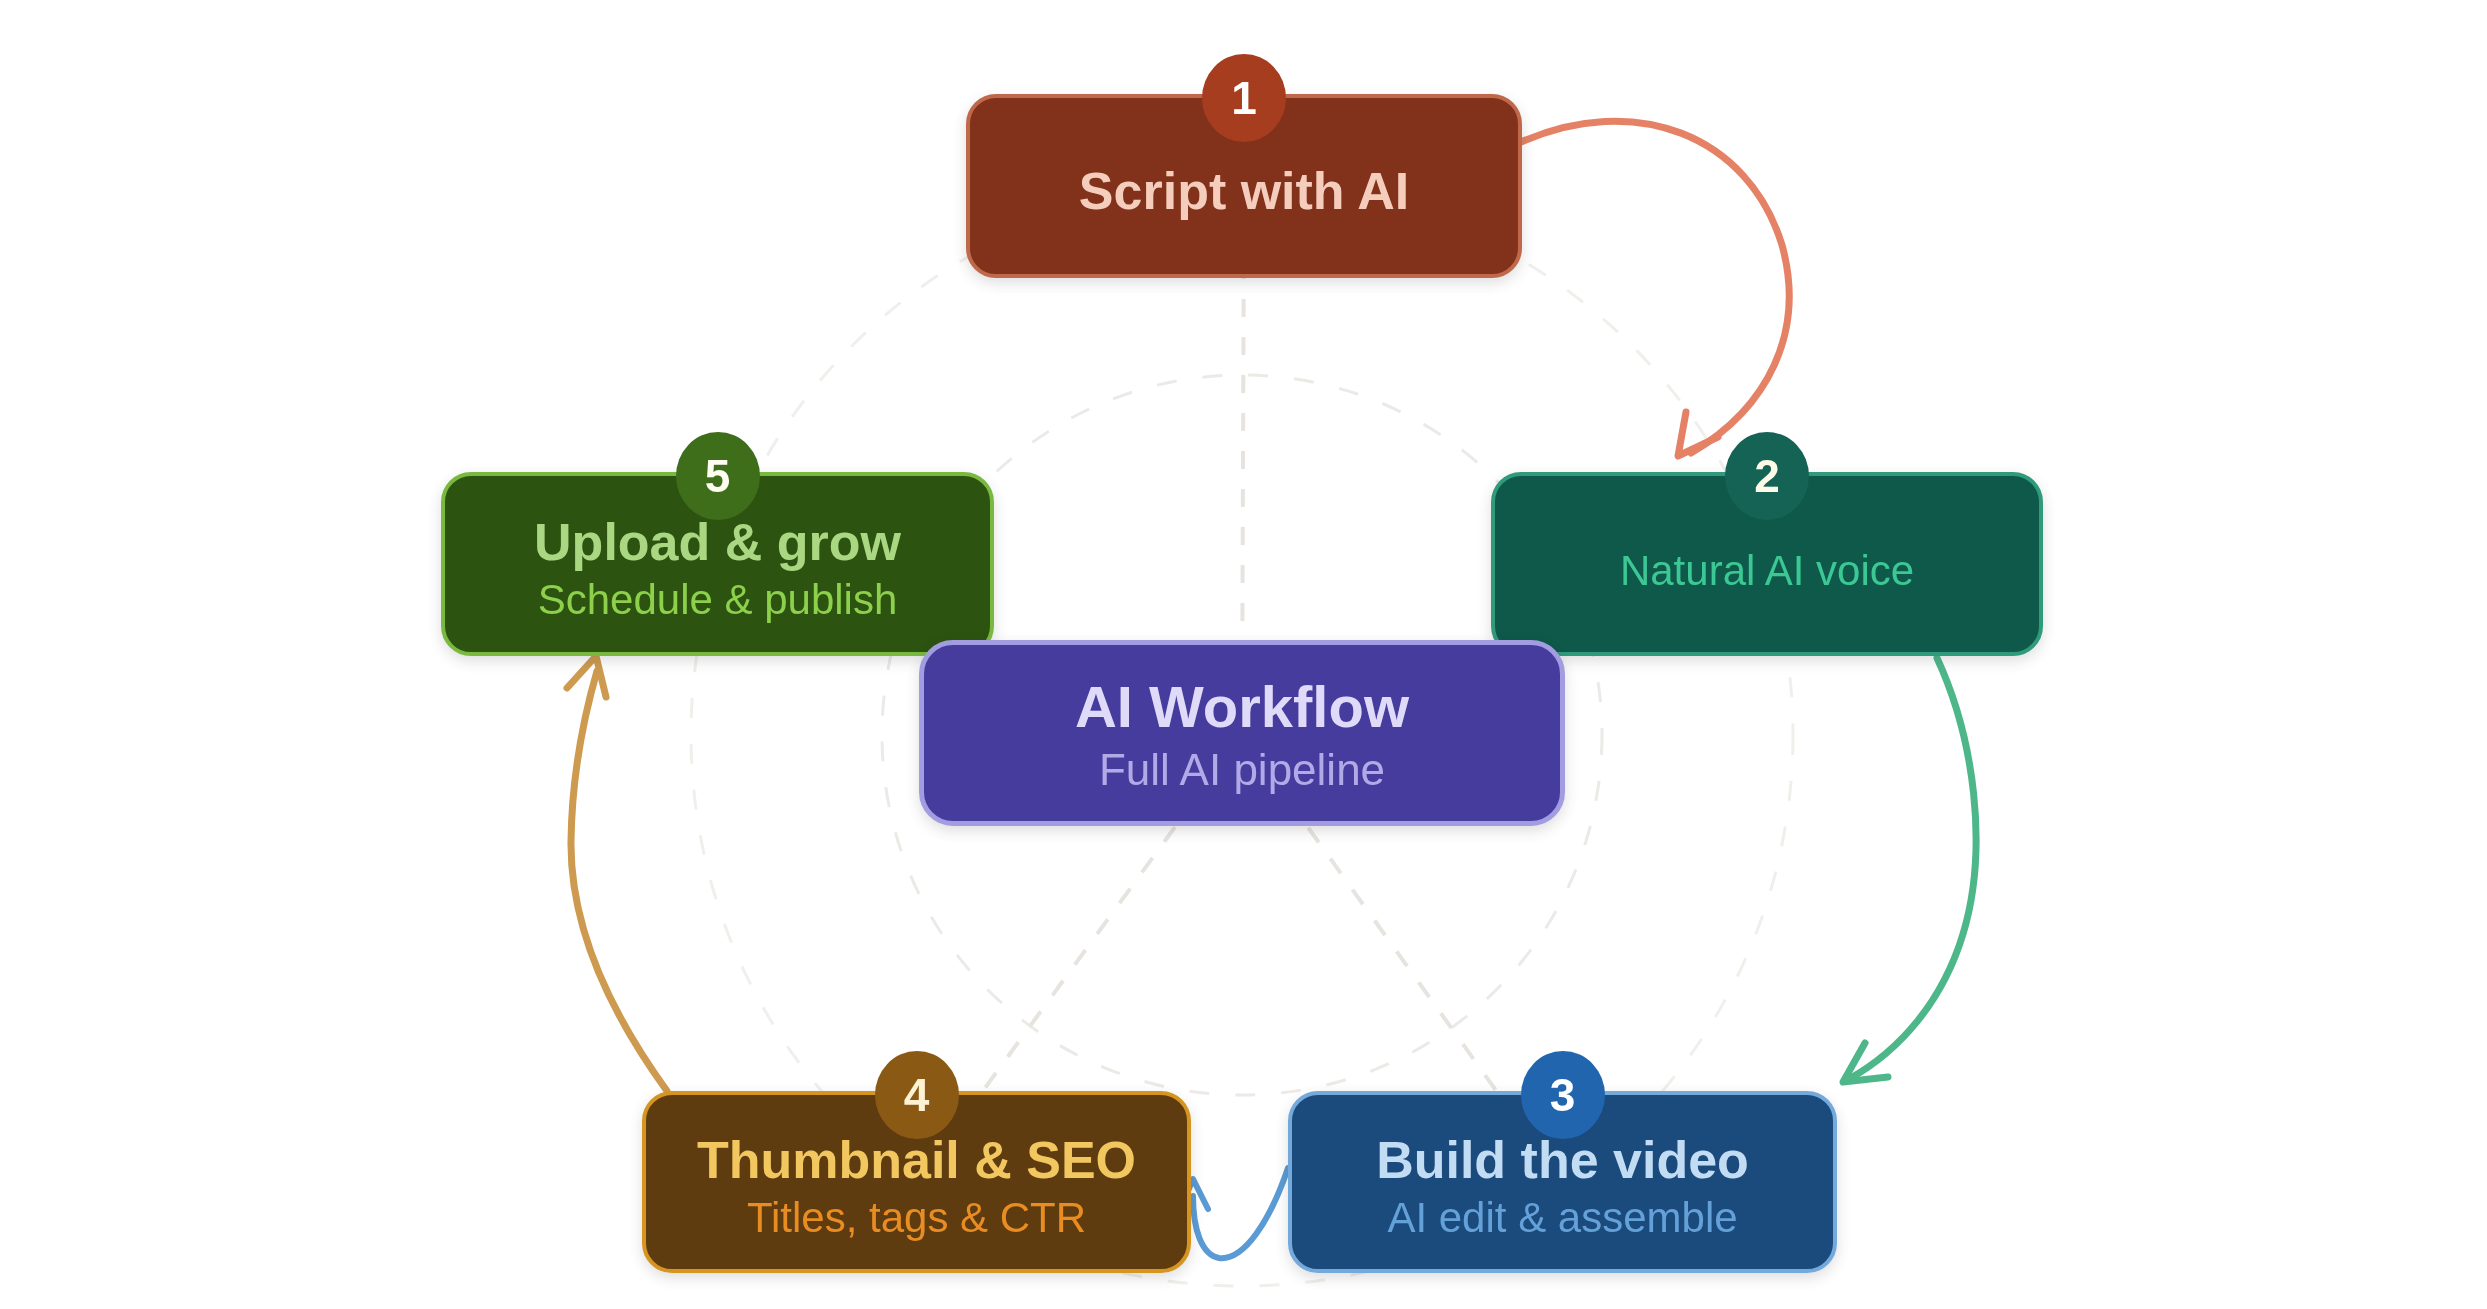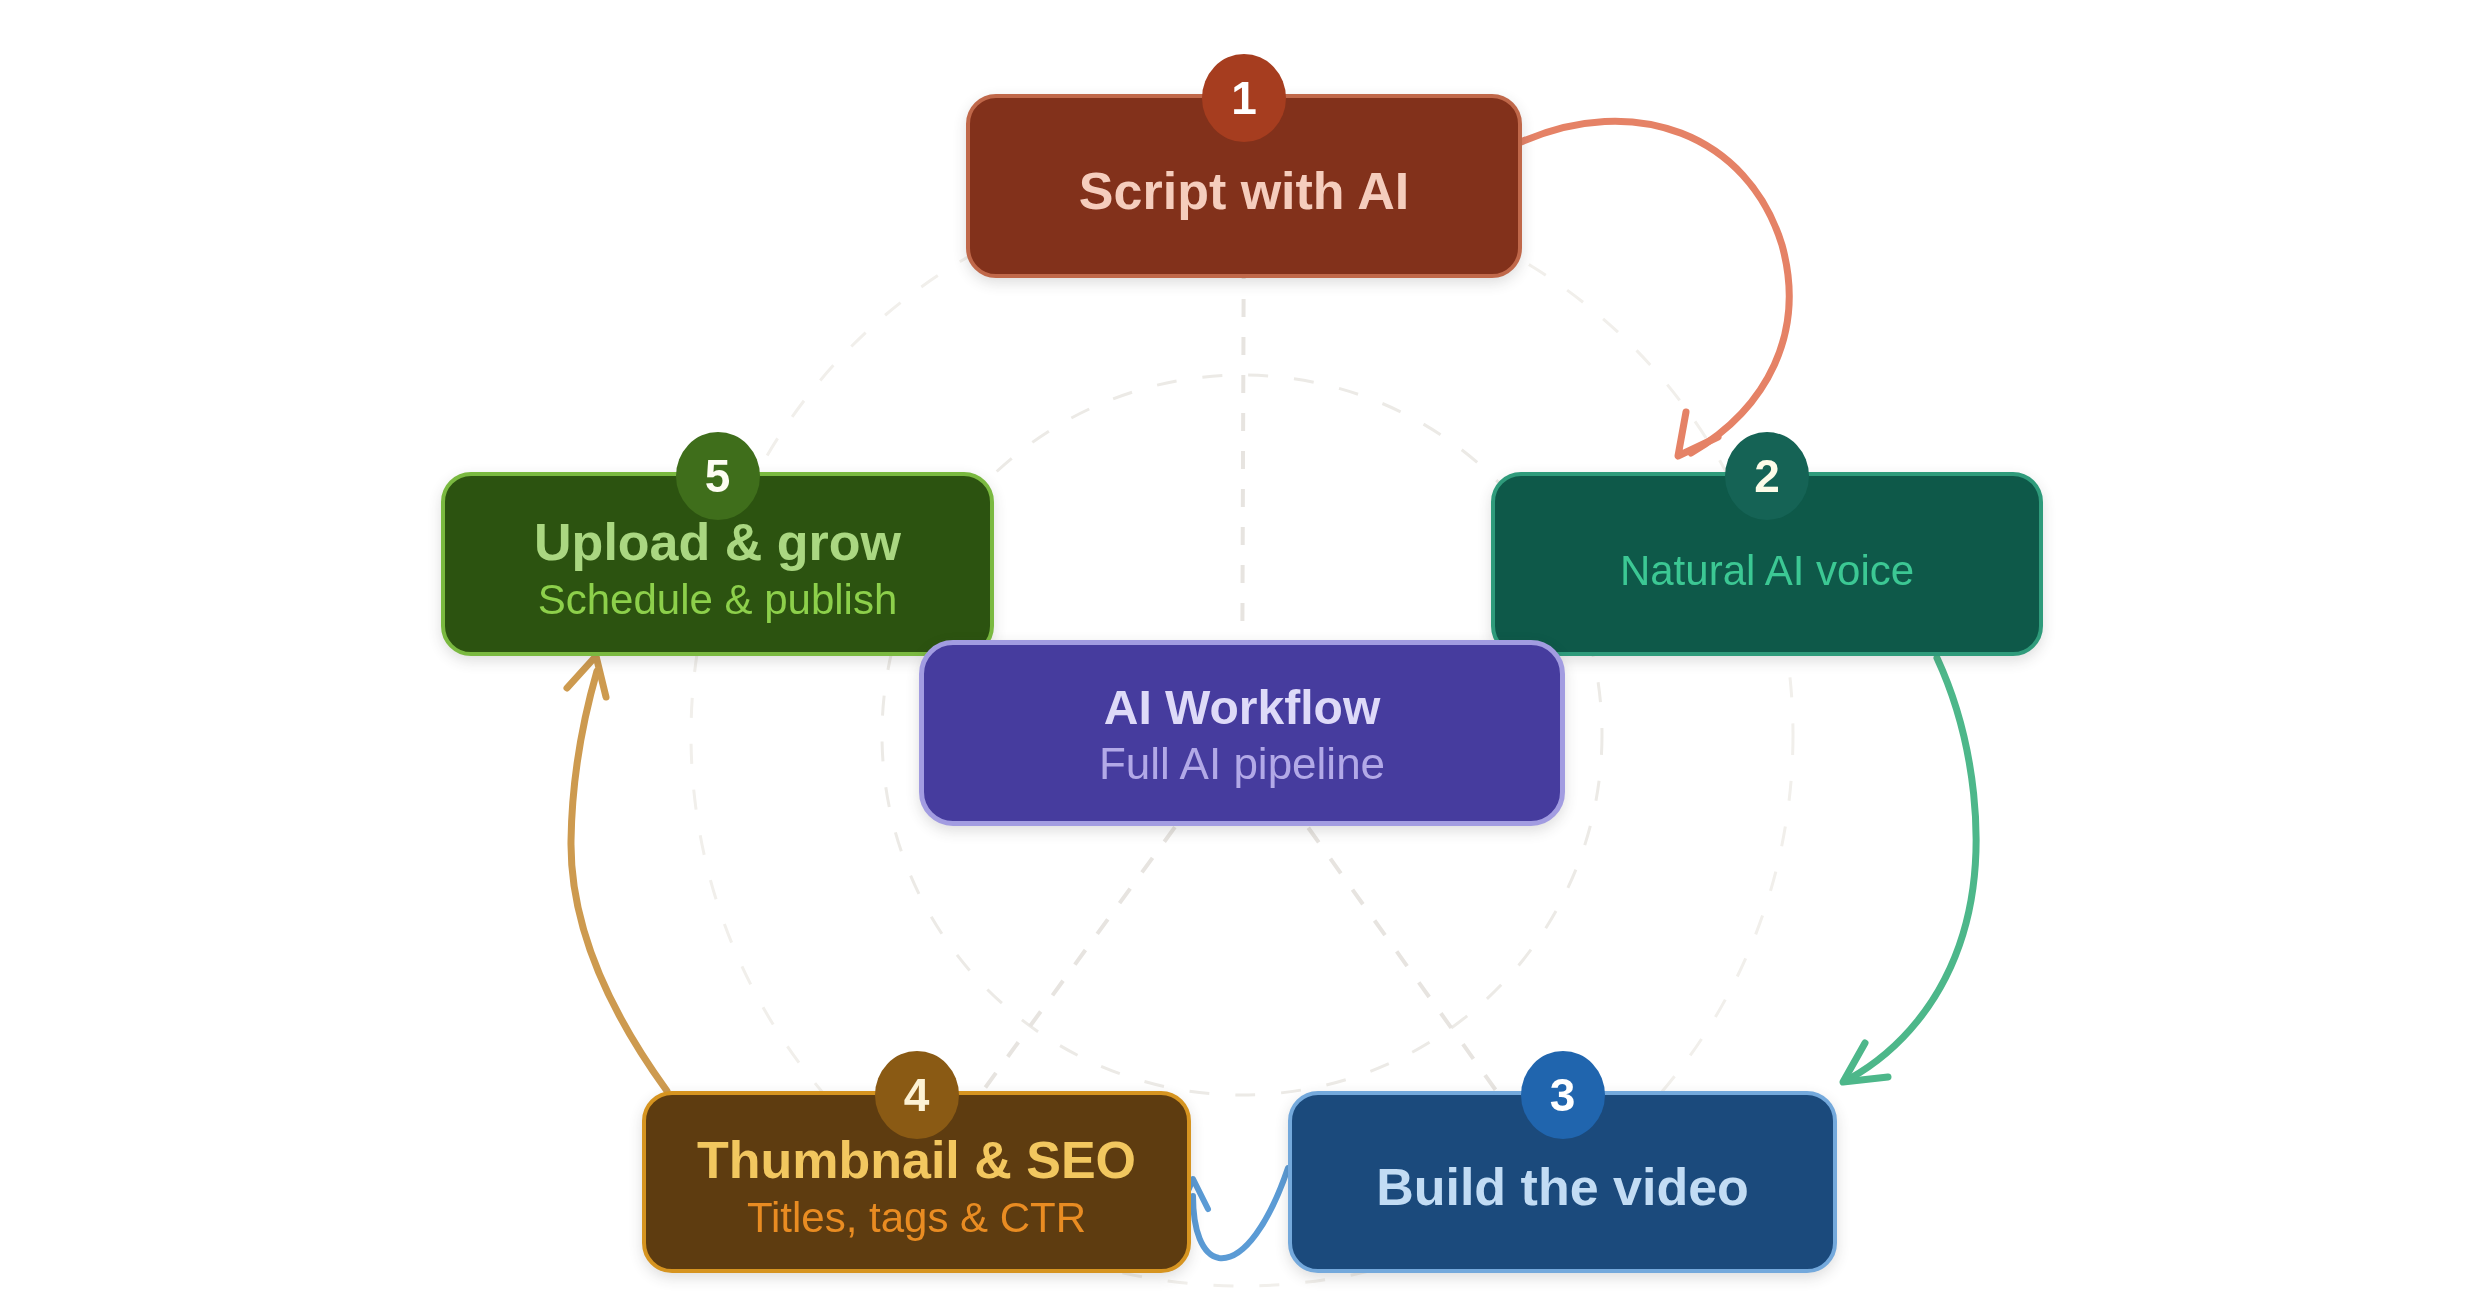--- a/index.html
+++ b/index.html
@@ -24,21 +24,21 @@
     display:flex;align-items:center;justify-content:center;
     font-size:46px;font-weight:700;
   }
   
   .pos-n1{left:966px;top:94px;width:556px;height:184px;}
   .pos-n2{left:1491px;top:472px;width:552px;height:184px;}
   .pos-n3{left:1288px;top:1091px;width:549px;height:182px;}
   .pos-n4{left:642px;top:1091px;width:549px;height:182px;}
   .pos-n5{left:441px;top:472px;width:553px;height:184px;}
   .pos-center{left:919px;top:640px;width:646px;height:186px;border-width:5px;border-radius:34px;padding-top:6px;}
-  .pos-center .title{font-size:48px;}
+  .pos-center .title{font-size:58px;}
   .pos-center .subtitle{font-size:44px;margin-top:4px;}
 </style>
 </head>
 <body>
 
 <div class="canvas">
 
   <svg class="layer" width="2487" height="1309" viewBox="0 0 2487 1309">
 
     <circle cx="1242" cy="735" r="551" fill="none" stroke-width="3" stroke-dasharray="20 26" stroke="#f1efeb"></circle>
@@ -79,20 +79,21 @@
   </div>
 
   <div class="node pos-n2" style="--fill: #0e5949; --border: #2f9b7b; --title: #a3e7ca; --subtitle: #3cc894; --badge: #156355; --badgeText: #fdfbe8;">
     <div class="badge">2</div>
     <div class="subtitle">Natural AI voice</div>
   </div>
 
   <div class="node pos-n3" style="--fill: #1b4a7c; --border: #74a9dc; --title: #c2dcf4; --subtitle: #64a1d9; --badge: #2065ae; --badgeText: #ffffff;">
     <div class="badge">3</div>
     <div class="title">Build the video</div>
+    <div class="subtitle">AI edit &amp; assemble</div>
   </div>
 
   <div class="node pos-n4" style="--fill: #5e3c10; --border: #d69420; --title: #f2c75f; --subtitle: #e98c22; --badge: #8a5a14; --badgeText: #fdf2d4;">
     <div class="badge">4</div>
     <div class="title">Thumbnail &amp; SEO</div>
     <div class="subtitle">Titles, tags &amp; CTR</div>
   </div>
 
   <div class="node pos-n5" style="--fill: #2c5310; --border: #7ab940; --title: #aad781; --subtitle: #8dd04b; --badge: #3f6e1b; --badgeText: #fdfdf2;">
     <div class="badge">5</div>

